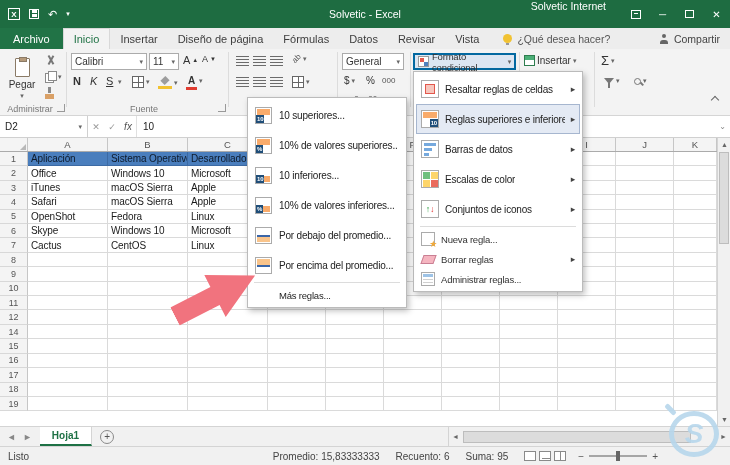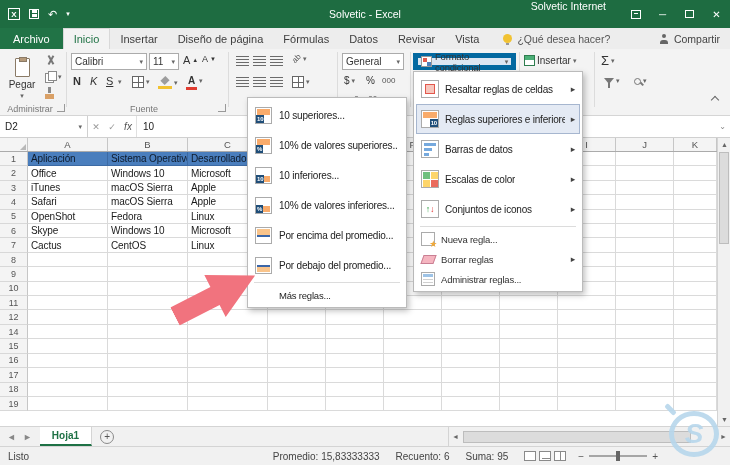--- a/index.html
+++ b/index.html
@@ -63,21 +63,21 @@
 .orient{display:inline-block;transform:rotate(-45deg);font-size:8px;color:#555;}
 .orient::after{content:'ab';}
 .border-icon{width:12px;height:12px;border:1px solid #666;position:relative;display:inline-block;background:#fff;}
 .border-icon::before{content:'';position:absolute;left:50%;top:0;bottom:0;width:1px;background:#666;}
 .border-icon::after{content:'';position:absolute;top:50%;left:0;right:0;height:1px;background:#666;}
 .fill-icon{position:relative;width:14px;height:13px;display:inline-block;}
 .fill-icon::before{content:'';position:absolute;left:4px;top:1px;width:6px;height:7px;background:#9d9d9d;transform:rotate(45deg);}
 .fill-icon::after{content:'';position:absolute;left:0;right:0;bottom:0;height:3px;background:#f2c230;}
 .fc-a{position:relative;width:11px;text-align:center;font-weight:bold;font-size:10px;line-height:10px;display:inline-block;}
 .fc-a::after{content:'';position:absolute;left:0;right:0;bottom:-4px;height:3px;background:#e03c31;}
-.fcbtn{position:absolute;left:413px;top:4px;width:103px;height:17px;background:#dce6f2;border:5px solid #0369a1;display:flex;align-items:center;gap:3px;padding:0 3px;font-size:9.5px;color:#333;letter-spacing:-0.2px;}
+.fcbtn{position:absolute;left:413px;top:4px;width:103px;height:17px;background:#dce6f2;border:2px solid #0369a1;display:flex;align-items:center;gap:3px;padding:0 3px;font-size:9.5px;color:#333;letter-spacing:-0.2px;}
 .fcicon{width:11px;height:11px;border:1px solid #9a9a9a;flex:none;background:linear-gradient(#e25b4e,#e25b4e) 1px 1px/4px 4px no-repeat,linear-gradient(#4f81bd,#4f81bd) 5px 5px/4px 4px no-repeat,#fff;}
 .insicon{width:11px;height:11px;border:1px solid #2e7d4f;background:linear-gradient(#4caf77,#4caf77) 0 0/11px 4px no-repeat,#fff;display:inline-block;}
 .sigma{font-size:13px;color:#333;}
 .funnel{width:0;height:0;border-left:5px solid transparent;border-right:5px solid transparent;border-top:6px solid #777;position:relative;display:inline-block;}
 .funnel::after{content:'';position:absolute;left:-1px;top:-1px;width:2px;height:5px;background:#777;}
 .mag{width:7px;height:7px;border:1.5px solid #777;border-radius:50%;position:relative;display:inline-block;}
 .mag::after{content:'';position:absolute;width:4px;height:1.5px;background:#777;transform:rotate(45deg);right:-4px;bottom:-1px;}
 .chev{width:6px;height:6px;border-left:1.5px solid #666;border-top:1.5px solid #666;transform:rotate(45deg);display:inline-block;}
 .numicon{font-size:8px;color:#555;letter-spacing:0;}
 
@@ -690,26 +690,26 @@
       </div>
       <div class="sitem">
         <span class="q-icon bottom-10-icon" data-badge="10"></span>
         <span class="mlabel">10 inferiores...</span>
       </div>
       <div class="sitem">
         <span class="q-icon bottom-10-percent-icon" data-badge="%"></span>
         <span class="mlabel">10% de valores inferiores...</span>
       </div>
       <div class="sitem">
+        <span class="q-icon below-average-icon"></span>
+        <span class="mlabel">Por debajo del promedio...</span>
+      </div>
+      <div class="sitem">
         <span class="q-icon above-average-icon"></span>
         <span class="mlabel">Por encima del promedio...</span>
-      </div>
-      <div class="sitem">
-        <span class="q-icon below-average-icon"></span>
-        <span class="mlabel">Por debajo del promedio...</span>
       </div>
       <div class="msep"></div>
       <div class="sitem small">
         <span class="q-spacer"></span>
         <span class="mlabel">Más reglas...</span>
       </div>
     </div>
 
   <div class="pink-arrow"></div>
 

